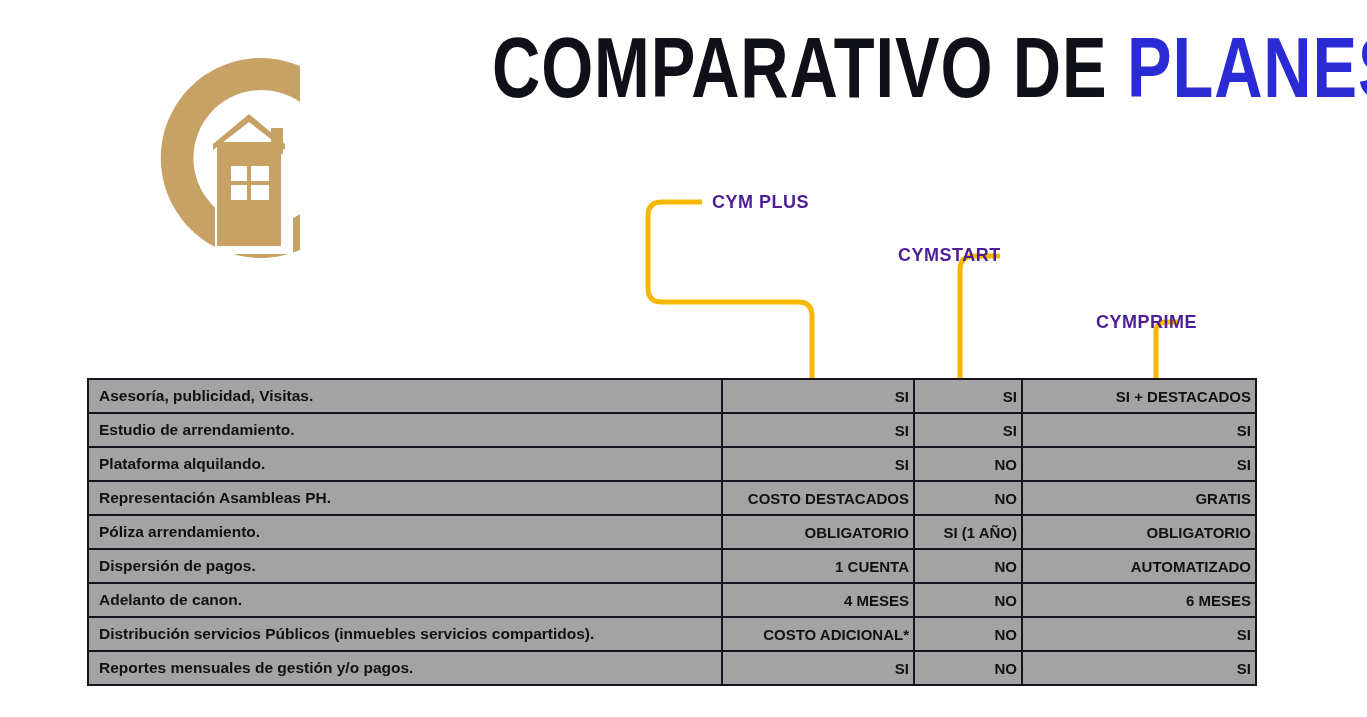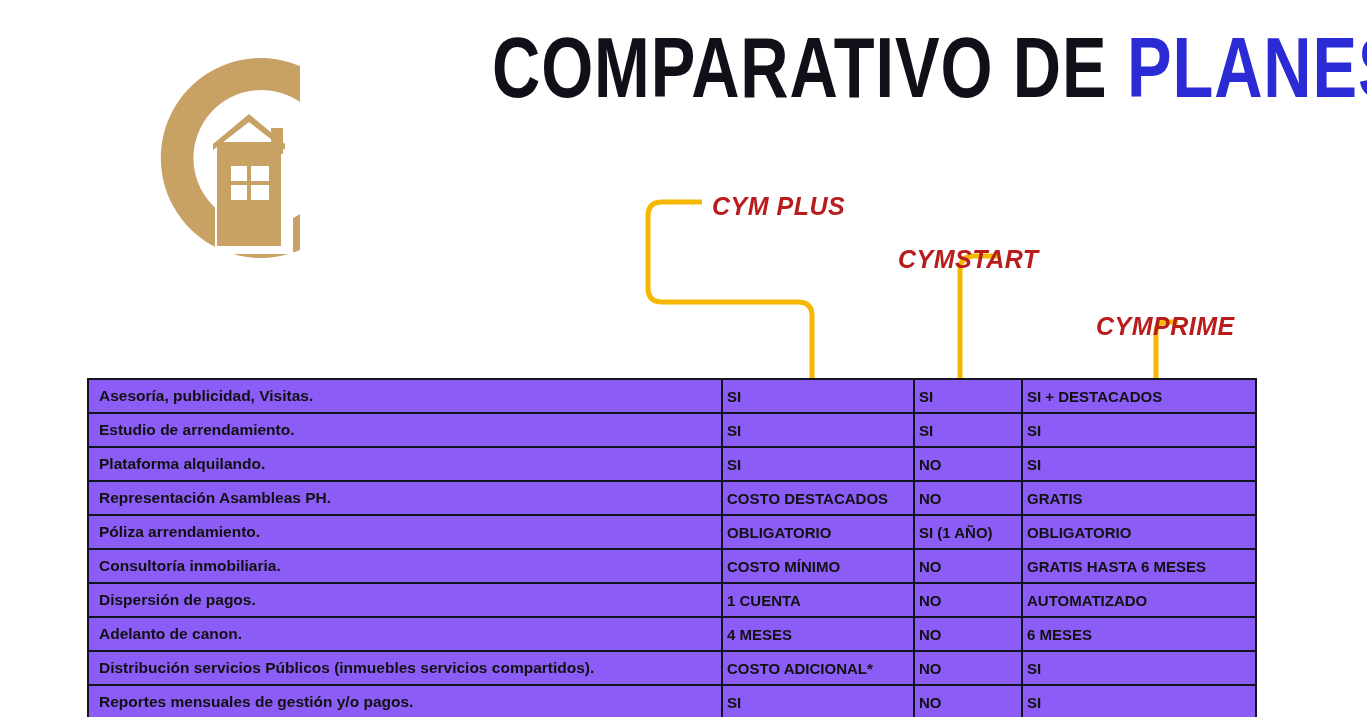--- a/index.html
+++ b/index.html
@@ -40,25 +40,24 @@
     transform: scaleX(0.88) scaleY(1.12);
     transform-origin: left top;
   }
   .title .t-dark { color: #101018; }
   .title .t-blue { color: #2b2bd6; }
 
   
   .callout-label {
     position: absolute;
     font-weight: bold;
-    font-size: 25px;
-    color: #b91c1c;
+    font-size: 18px;
+    color: #4c1d95;
     letter-spacing: 0.5px;
     white-space: nowrap;
-    font-style: italic;
   }
   #lbl-plus   { left: 712px; top: 192px; }
   #lbl-start  { left: 898px; top: 245px; }
   #lbl-prime  { left: 1074px; top: 312px; margin-left: 22px; }
 
   .connector {
     position: absolute;
   }
 
   
@@ -67,37 +66,37 @@
     left: 87px;
     top: 378px;
     width: 1168px;
   }
   table {
     border-collapse: collapse;
     width: 100%;
     table-layout: fixed;
   }
   td {
-    background: #8b5cf6;
+    background: #a3a3a3;
     border: 2px solid #14141e;
     font-weight: bold;
     font-size: 15.5px;
     color: #111111;
     height: 26px;
     padding: 3px 4px;
     white-space: nowrap;
     overflow: hidden;
   }
   td.feature {
     text-align: left;
     padding-left: 10px;
     font-size: 15.5px;
   }
   td.val {
-    text-align: left;
+    text-align: right;
     font-size: 15px;
   }
   col.c-feature { width: 634px; }
   col.c-plus    { width: 192px; }
   col.c-start   { width: 108px; }
   col.c-prime   { width: 234px; }
 </style>
 </head>
 <body>
 
@@ -166,26 +165,20 @@
           <td class="val">NO</td>
           <td class="val">GRATIS</td>
         </tr>
         <tr>
           <td class="feature">Póliza arrendamiento.</td>
           <td class="val">OBLIGATORIO</td>
           <td class="val">SI (1 AÑO)</td>
           <td class="val">OBLIGATORIO</td>
         </tr>
         <tr>
-          <td class="feature">Consultoría inmobiliaria.</td>
-          <td class="val">COSTO MÍNIMO</td>
-          <td class="val">NO</td>
-          <td class="val">GRATIS HASTA 6 MESES</td>
-        </tr>
-        <tr>
           <td class="feature">Dispersión de pagos.</td>
           <td class="val">1 CUENTA</td>
           <td class="val">NO</td>
           <td class="val">AUTOMATIZADO</td>
         </tr>
         <tr>
           <td class="feature">Adelanto de canon.</td>
           <td class="val">4 MESES</td>
           <td class="val">NO</td>
           <td class="val">6 MESES</td>

